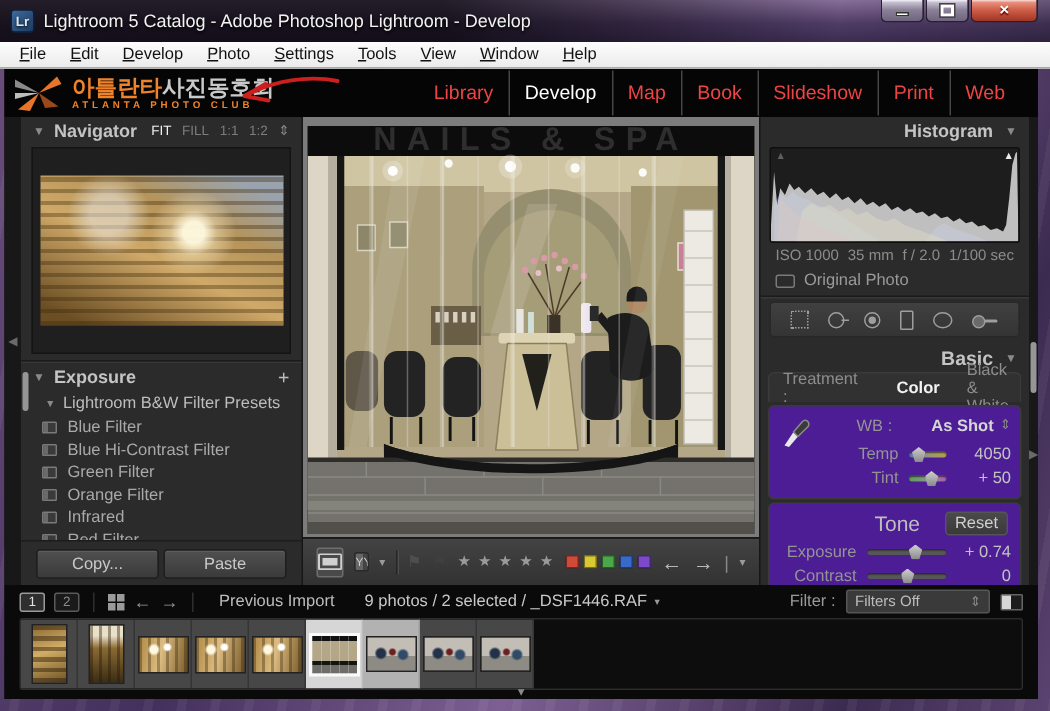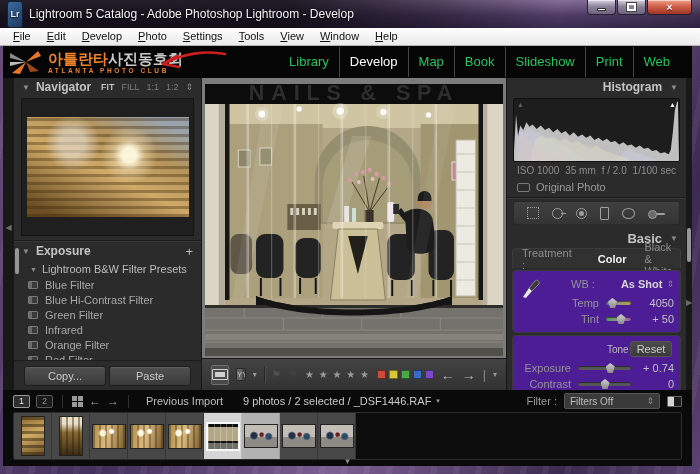--- a/index.html
+++ b/index.html
@@ -8,21 +8,21 @@
     background:linear-gradient(115deg,#6b4f7d 0%,#43305c 35%,#7d5f93 60%,#3c2b50 85%,#5a4370 100%)}
   .desktop::before{content:"";position:absolute;inset:0;
     background:repeating-linear-gradient(100deg,rgba(255,255,255,.05) 0 6px,transparent 6px 22px)}
   
   .titlebar{position:absolute;left:0;top:0;width:700px;height:28px;
     background:linear-gradient(180deg,rgba(150,125,170,.95),rgba(85,64,110,.92) 55%,rgba(62,46,86,.95))}
   .titlebar .shade{position:absolute;inset:0;
     background:linear-gradient(90deg,rgba(8,6,10,.80) 0 42%,rgba(8,6,10,.45) 62%,rgba(8,6,10,.10) 80%,rgba(8,6,10,.30) 100%)}
   .title-content{position:relative;display:flex;align-items:center;height:100%;padding-left:7px;
     color:#f2f2f2;font-size:12px;text-shadow:0 1px 2px #000;z-index:1}
-  .lr-badge{width:16px;height:27px;background:linear-gradient(135deg,#3d6a9e,#1d3a60);
+  .lr-badge{width:16px;height:16px;background:linear-gradient(135deg,#3d6a9e,#1d3a60);
     border:1px solid #0e2038;border-radius:3px;color:#dce8f4;font-size:9px;font-weight:bold;
     display:flex;align-items:center;justify-content:center;margin-right:6px;flex:0 0 auto}
   .win-controls{position:absolute;top:0;right:8px;display:flex;z-index:2}
   .wbtn{width:29px;height:15px;border:1px solid #28202e;border-top:none;border-radius:0 0 4px 4px;
     background:linear-gradient(180deg,#d8d2e2,#8a8096 48%,#6f6480);display:flex;align-items:center;
     justify-content:center;box-shadow:inset 0 1px 0 rgba(255,255,255,.5);margin-left:1px}
   .wbtn .min-shape{width:9px;height:3px;background:#fff;border:1px solid #333;margin-top:4px}
   .wbtn .max-shape{width:9px;height:8px;border:2px solid #fff;outline:1px solid #444;background:transparent}
   .wbtn.close{width:45px;background:linear-gradient(180deg,#f0a090,#d0614a 45%,#a03525);
     color:#fff;font-size:11px;font-weight:bold;text-shadow:0 1px 1px #600}
@@ -36,21 +36,21 @@
   .window{position:absolute;left:3px;top:46px;width:689px;height:420px;background:#000}
   
   .idheader{height:32px;background:#050505;display:flex;align-items:center;position:relative}
   .logo{margin:0 6px 0 5px;flex:0 0 auto}
   .id-text .krow{font-size:15px;font-weight:bold;line-height:15px;letter-spacing:0}
   .id-text .krow .hl{color:#f0822a}
   .id-text .krow .rest{color:#c9c9c9}
   .id-text .sub{font-size:6.5px;letter-spacing:2.6px;color:#f0822a;font-weight:bold;margin-top:1px}
   .red-arrow{position:absolute;left:150px;top:2px}
   .modules{margin-left:auto;display:flex;align-items:center;padding-right:12px}
-  .module{font-size:13px;color:#22c55e;padding:0 10px;line-height:30px}
+  .module{font-size:13px;color:#ef4444;padding:0 10px;line-height:30px}
   .module.active{color:#fff}
   .module + .module{border-left:1px solid #454545}
   
   .main{position:absolute;top:32px;left:0;width:689px;height:312px;display:flex}
   .edgeL{width:11px;background:#181818;position:relative}
   .edgeR{width:6px;background:#181818;position:relative}
   .edge-arrow{position:absolute;left:0;right:0;top:145px;text-align:center;color:#6a6a6a;font-size:8px}
   .scroll-thumb{position:absolute;width:4px;border-radius:2px;background:#969696}
   .leftpanel{width:188px;background:#2b2b2b;position:relative;overflow:hidden;border-right:1px solid #161616}
   .rightpanel{width:180px;background:#2b2b2b;position:relative;overflow:hidden;border-left:1px solid #161616}
@@ -143,21 +143,21 @@
   .strack.temp{background:linear-gradient(90deg,#5a6eb0,#98927e 50%,#b0a24a)}
   .strack.tint{background:linear-gradient(90deg,#57a057,#969096 55%,#a85ab2)}
   .sthumb{position:absolute;top:-3px;width:9px;height:10px;margin-left:-4px;
     background:linear-gradient(#cfcfcf,#8a8a8a);
     clip-path:polygon(50% 0,100% 35%,78% 100%,22% 100%,0 35%)}
   .wb-row{display:flex;align-items:center;height:17px;margin-bottom:3px}
   .wb-label{color:#949494;font-size:11px;margin-left:24px}
   .wb-val{margin-left:auto;color:#d6d6d6;font-size:11px;font-weight:bold;display:flex;align-items:center;gap:4px}
   .updn{color:#8a8a8a;font-size:9px;font-weight:normal}
   .tone-row{display:flex;align-items:center;height:18px;margin-bottom:2px}
-  .tone-label{color:#bdbdbd;font-size:10px;margin-left:88px}
+  .tone-label{color:#bdbdbd;font-size:14px;margin-left:64px}
   .auto-btn{margin-left:auto;margin-right:2px;width:42px;height:16px;border:1px solid #555;border-radius:3px;
     background:linear-gradient(#4a4a4a,#3a3a3a);color:#cfcfcf;font-size:11px;display:flex;align-items:center;justify-content:center}
   .toggle{width:14px;height:18px;border:1px solid #1e1e1e;border-radius:2px;background:#383838;
     display:flex;align-items:center;justify-content:center;flex-direction:column;gap:2px}
   .toggle i{width:8px;height:5px;background:#bdbdbd}
   .toggle em{width:8px;height:5px;background:#1a1a1a}
   
   .filmstrip{position:absolute;top:344px;left:0;width:689px;height:76px;background:#0a0a0a}
   .fheader{height:22px;display:flex;align-items:center;padding:0 10px;gap:6px;font-size:11px;color:#b0b0b0}
   .mon{width:17px;height:13px;border:1px solid #9a9a9a;border-radius:2px;font-size:9px;color:#e2e2e2;
@@ -313,25 +313,25 @@
         <div class="preset-item">
           <span class="preset-ic"></span>
           <span>Blue Hi-Contrast Filter</span>
         </div>
         <div class="preset-item">
           <span class="preset-ic"></span>
           <span>Green Filter</span>
         </div>
         <div class="preset-item">
           <span class="preset-ic"></span>
-          <span>Infrared</span>
+          <span>Orange Filter</span>
         </div>
         <div class="preset-item">
           <span class="preset-ic"></span>
-          <span>Orange Filter</span>
+          <span>Infrared</span>
         </div>
         <div class="preset-item">
           <span class="preset-ic"></span>
           <span>Red Filter</span>
         </div>
         <div class="panel-bottom">
           <div class="btn copy">Copy...</div>
           <div class="btn paste">Paste</div>
         </div>
       </div>

